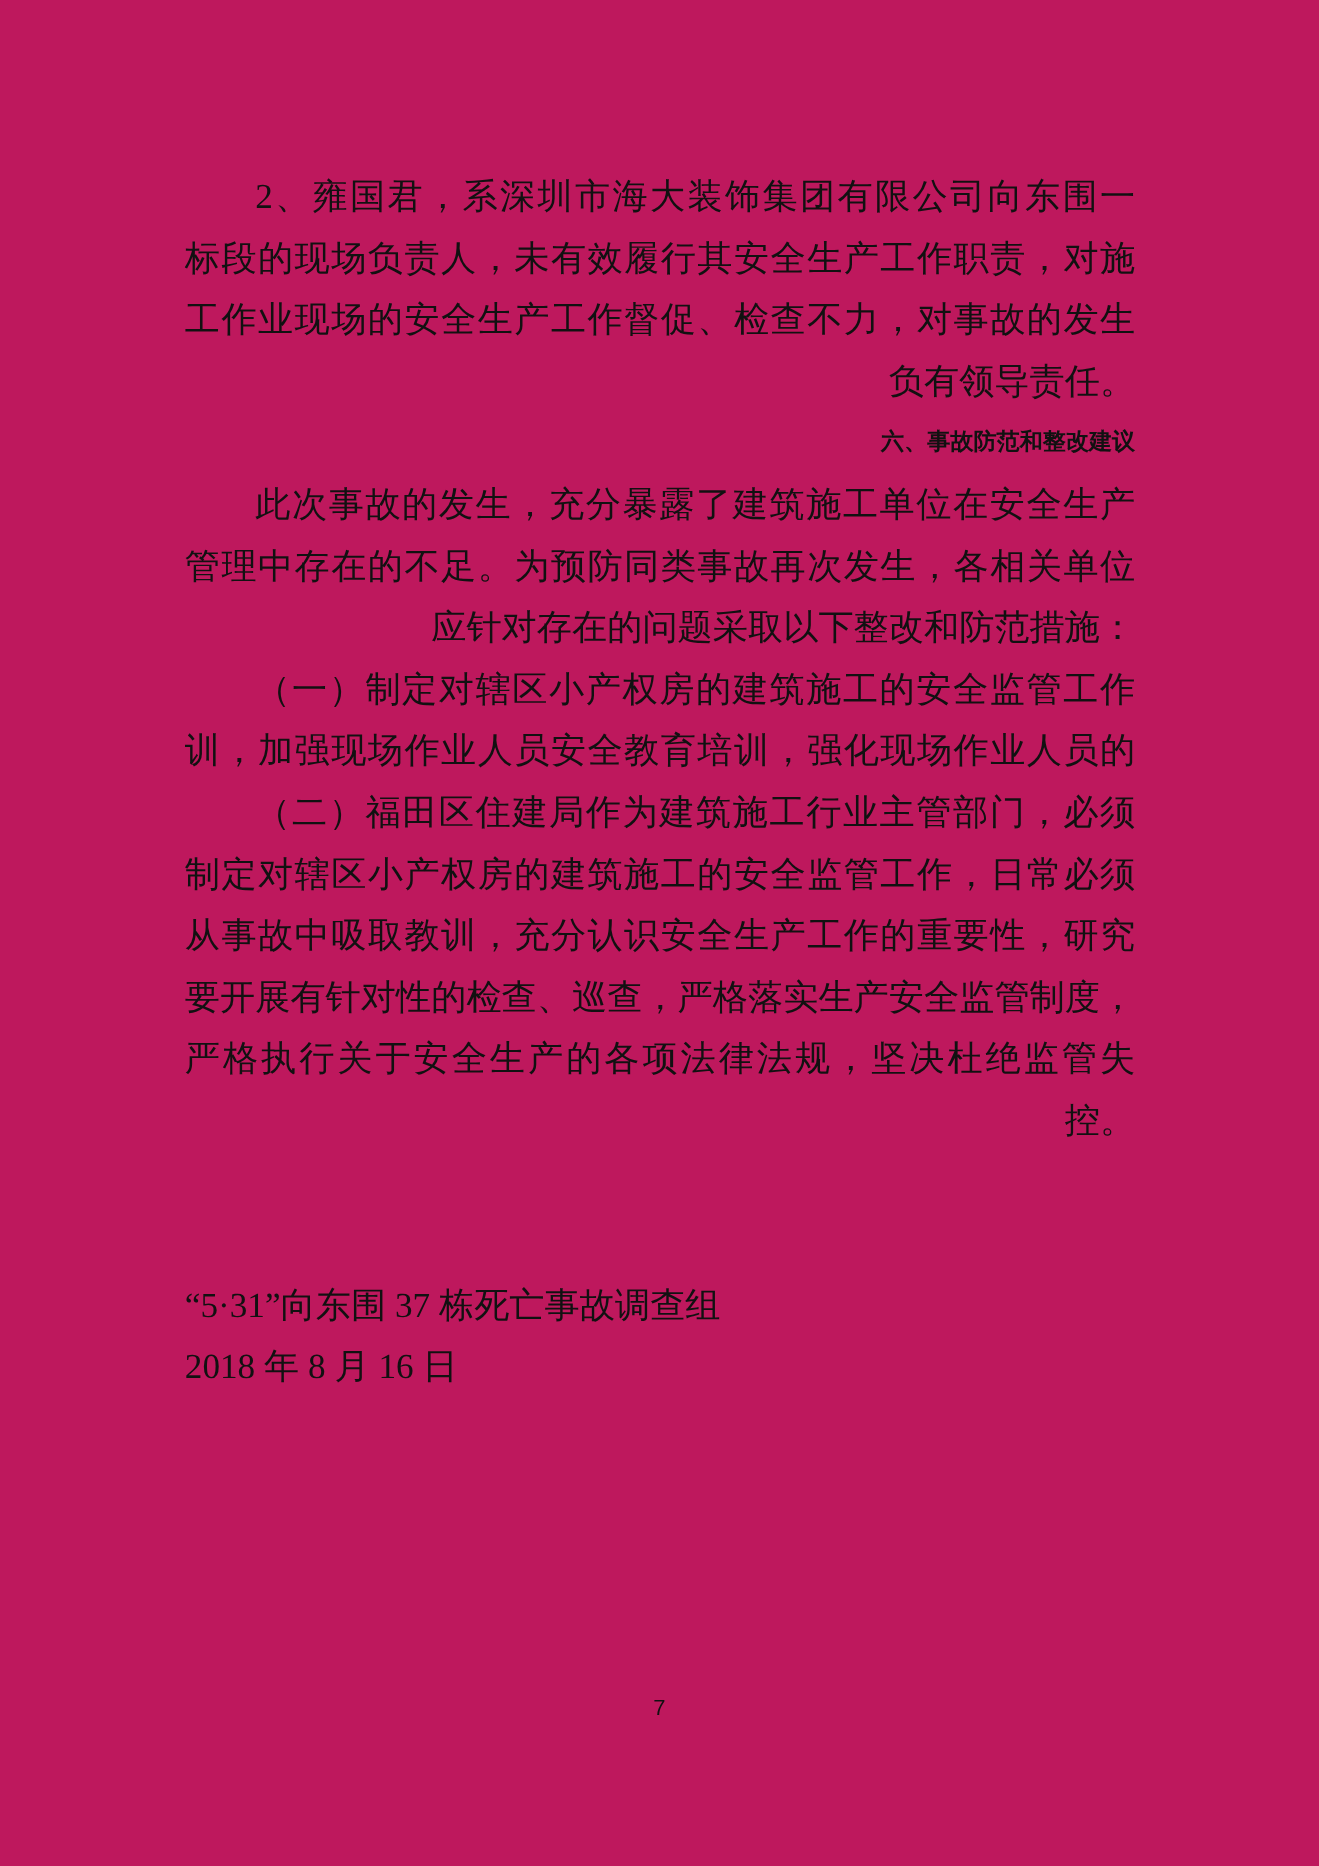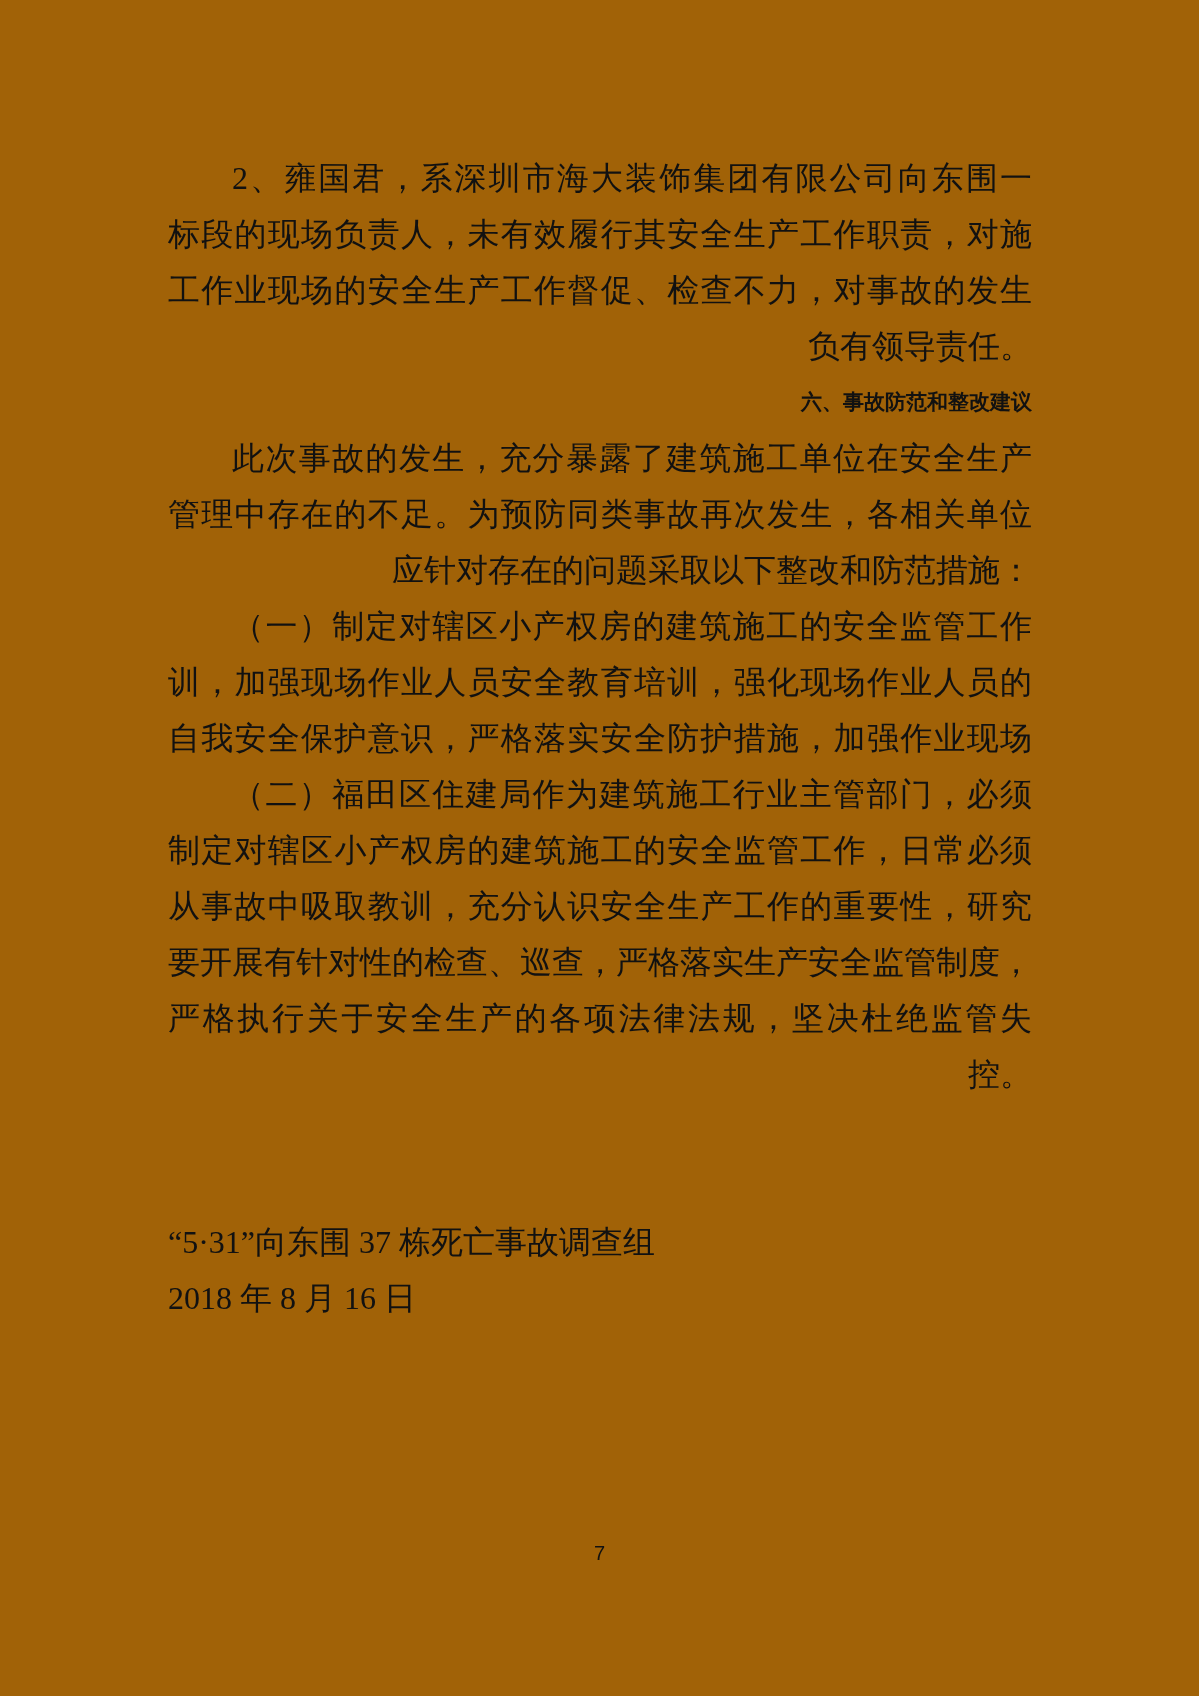--- a/index.html
+++ b/index.html
@@ -9,21 +9,21 @@
   }
   body {
     width: 1199px;
     height: 1696px;
     position: relative;
     overflow: hidden;
   }
   .page {
     position: absolute;
     inset: 0;
-    background: #a16207;
+    background: #be185d;
     color: #111111;
   }
   .content {
     position: absolute;
     left: 168px;
     top: 150px;
     width: 864px;
     font-family: "Liberation Serif", "DejaVu Serif", serif;
     font-size: 32px;
     color: #111111;
@@ -78,21 +78,20 @@
         <div class="line indent justify">2、雍国君，系深圳市海大装饰集团有限公司向东围一</div>
         <div class="line justify">标段的现场负责人，未有效履行其安全生产工作职责，对施</div>
         <div class="line justify">工作业现场的安全生产工作督促、检查不力，对事故的发生</div>
         <div class="line">负有领导责任。</div>
         <div class="line heading indent">六、事故防范和整改建议</div>
         <div class="line indent justify">此次事故的发生，充分暴露了建筑施工单位在安全生产</div>
         <div class="line justify">管理中存在的不足。为预防同类事故再次发生，各相关单位</div>
         <div class="line">应针对存在的问题采取以下整改和防范措施：</div>
         <div class="line indent justify">（一）制定对辖区小产权房的建筑施工的安全监管工作</div>
         <div class="line justify">训，加强现场作业人员安全教育培训，强化现场作业人员的</div>
-        <div class="line justify">自我安全保护意识，严格落实安全防护措施，加强作业现场</div>
         <div class="line indent justify">（二）福田区住建局作为建筑施工行业主管部门，必须</div>
         <div class="line justify">制定对辖区小产权房的建筑施工的安全监管工作，日常必须</div>
         <div class="line justify">从事故中吸取教训，充分认识安全生产工作的重要性，研究</div>
         <div class="line justify">要开展有针对性的检查、巡查，严格落实生产安全监管制度，</div>
         <div class="line justify">严格执行关于安全生产的各项法律法规，坚决杜绝监管失</div>
         <div class="line">控。</div>
       </div>
 
     <div class="signature">
       <div class="sig-line sig-org">“5·31”向东围 37 栋死亡事故调查组</div>

